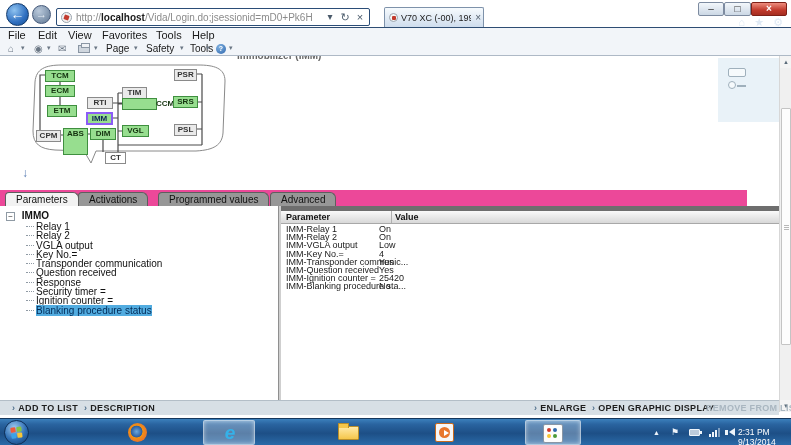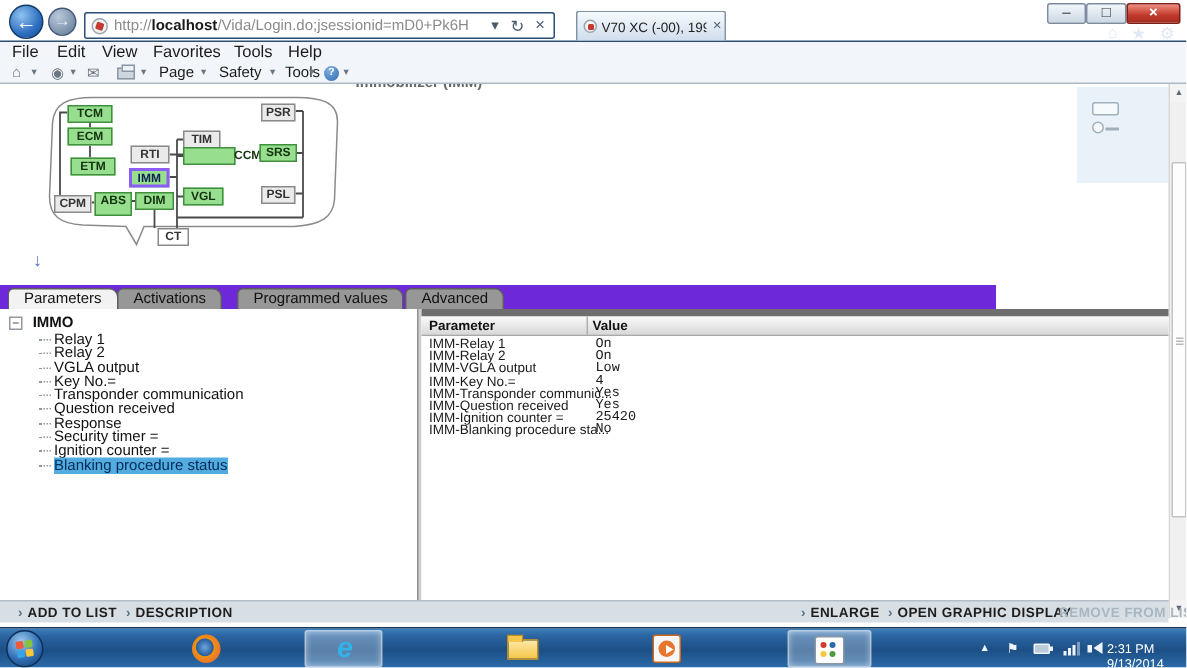--- a/index.html
+++ b/index.html
@@ -71,21 +71,21 @@
   #diagram-lines { position:absolute; left:0; top:0; }
   .mod { position:absolute; font-size:8px; font-weight:bold; text-align:center; line-height:10px;
     border:1px solid #6a6a6a; color:#222; }
   .st-active { background:#97de8f; border-color:#3f8f3f; color:#14330f; }
   .st-inactive { background:#eaeaea; border-color:#8a8a8a; color:#333; }
   .st-selected { background:#97de8f; border:2px solid #8b5cf6; color:#0c2257; line-height:9px; }
   .m0{left:45px;top:14px;width:30px;height:12px;} .m1{left:45px;top:29px;width:30px;height:12px;}
   .m2{left:47px;top:49px;width:30px;height:12px;} .m3{left:87px;top:41px;width:26px;height:12px;}
   .m4{left:122px;top:31px;width:25px;height:12px;} .m5{left:122px;top:42px;width:27px;height:12px;padding-left:33px;}
   .m6{left:86px;top:56px;width:27px;height:13px;} .m7{left:36px;top:74px;width:25px;height:12px;}
-  .m8{left:63px;top:72px;width:25px;height:16px;} .m9{left:90px;top:72px;width:26px;height:12px;}
+  .m8{left:63px;top:72px;width:25px;height:27px;} .m9{left:90px;top:72px;width:26px;height:12px;}
   .m10{left:122px;top:69px;width:27px;height:12px;} .m11{left:174px;top:13px;width:23px;height:12px;}
   .m12{left:173px;top:40px;width:25px;height:12px;} .m13{left:174px;top:68px;width:23px;height:12px;}
   .m14{left:105px;top:96px;width:21px;height:12px;background:#fff;}
   #nav-down { position:absolute; left:18px; top:110px; width:14px; height:14px; color:#5b7fb4;
     font-size:12px; font-weight:bold; line-height:14px; text-align:center; }
   #info-panel { position:absolute; left:718px; top:2px; width:61px; height:64px; background:#e9f2f8; }
   #info-glyph-card { position:absolute; left:10px; top:10px; width:18px; height:9px;
     border:1px solid #9fb0bc; border-radius:2px; background:#f6fafc; }
   #info-glyph-key { position:absolute; left:10px; top:23px; width:8px; height:8px;
     border:1px solid #9fb0bc; border-radius:50%; background:#f6fafc; }
@@ -97,21 +97,21 @@
     background:#f0f0f0; border-left:1px solid #d7d7d7; }
   .sb-btn { position:absolute; left:0; width:12px; height:12px; font-size:6px; color:#5a6b7a;
     text-align:center; line-height:12px; background:#f4f4f4; }
   #sb-up { top:0; } #sb-down { bottom:0; }
   #sb-thumb { position:absolute; left:1px; top:52px; width:10px; height:237px; background:#fdfdfd;
     border:1px solid #c4c4c4; border-radius:1px; }
   #sb-thumb::after { content:""; position:absolute; left:2px; top:116px; width:5px; height:1px;
     background:#b9b9b9; box-shadow:0 2px 0 #b9b9b9, 0 4px 0 #b9b9b9; }
 
   
-  #app-tabbar { position:absolute; left:0; top:134px; width:664px; height:16px; background:#6d28d9; }
+  #app-tabbar { position:absolute; left:0; top:134px; width:747px; height:16px; background:#ec4899; }
   .app-tab { position:absolute; top:2px; height:14px; font-size:10px; padding:1px 10px 0 10px;
     color:#111; background:#979797; border:1px solid #5e5e5e; border-bottom:none;
     border-radius:4px 6px 0 0; }
   .app-tab.active { background:#f2f2f2; font-weight:normal; }
   .t0{left:5px;} .t1{left:78px;} .t2{left:158px;} .t3{left:270px;}
 
   
   #tree-panel { position:absolute; left:0; top:150px; width:278px; height:194px; background:#fff;
     font-size:10px; color:#111; overflow:hidden; }
   #splitter { position:absolute; left:278px; top:150px; width:3px; height:194px; background:#cfcfcf;
@@ -130,21 +130,21 @@
   #grid-header { position:absolute; left:0; top:5px; width:498px; height:13px;
     background:linear-gradient(#fafafa, #d8d8d8); border-bottom:1px solid #a8a8a8; font-size:9px;
     font-weight:bold; color:#111; }
   .gh-cell { position:absolute; top:1px; }
   #gh-param { left:5px; width:105px; }
   #gh-value { left:114px; }
   #grid-header .col-div { position:absolute; left:110px; top:0; height:12px; border-left:1px solid #b0b0b0; }
   #grid-rows { position:absolute; left:0; top:19px; width:498px; font-size:9px; color:#1a1a1a; }
   .grow { height:8.2px; line-height:8.2px; position:relative; white-space:nowrap; }
   .gc-p { position:absolute; left:5px; }
-  .gc-v { position:absolute; left:116px;font-family:Liberation Mono, monospace; }
+  .gc-v { position:absolute; left:98px; }
 
   
   #action-bar { position:absolute; left:0; top:344px; width:779px; height:15px; background:#d7dfe5;
     border-top:1px solid #b3bec7; font-size:9px; font-weight:bold; color:#1d1d1d; }
   .action-link { position:absolute; top:2px; white-space:nowrap; letter-spacing:0.3px; }
   .action-link .arr { color:#51708c; margin-right:3px; font-weight:bold; }
   #act-add{left:12px;} #act-desc{left:84px;} #act-enlarge{left:534px;} #act-graphic{left:592px;}
   #act-remove{left:706px; color:#a9b6c0;}
 
   

